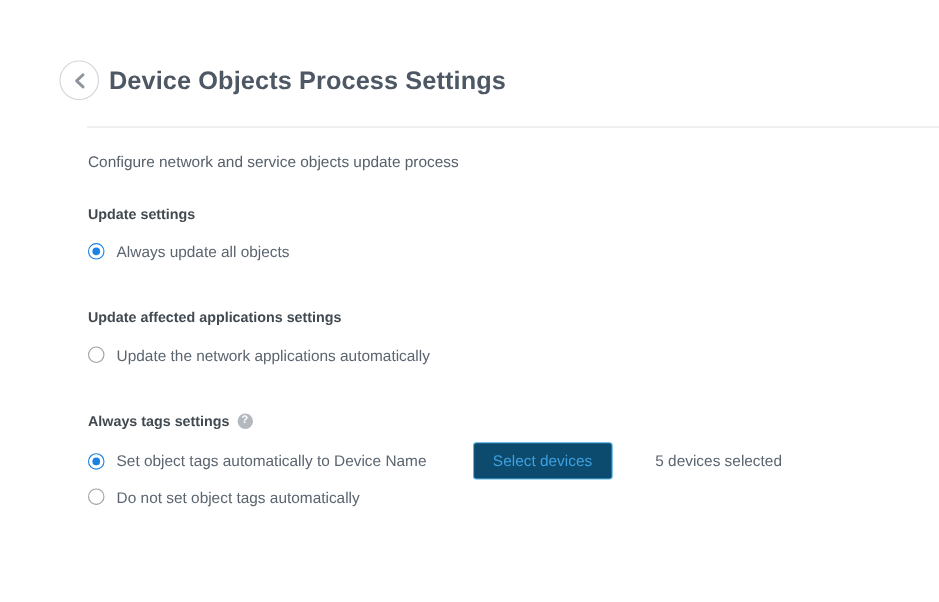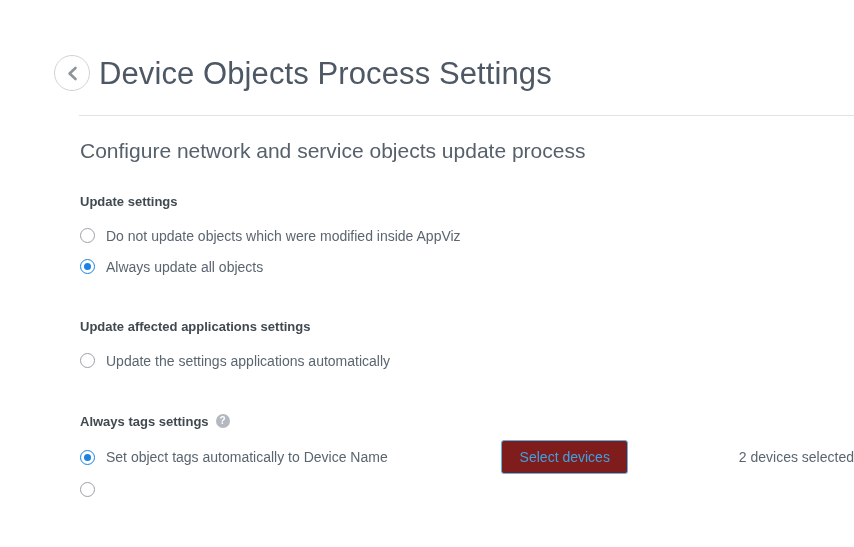--- a/index.html
+++ b/index.html
@@ -34,22 +34,22 @@
     display: flex;
     align-items: center;
     justify-content: center;
     box-sizing: border-box;
     cursor: pointer;
     flex: none;
   }
   .back-button svg { display: block; }
   .page-title {
     margin-left: 9px;
-    font-size: 31px;
-    font-weight: 400;
+    font-size: 23px;
+    font-weight: 700;
     color: #4d5864;
     letter-spacing: 0.1px;
     white-space: nowrap;
     line-height: 1;
   }
 
   
   .divider {
     position: absolute;
     top: 115px;
@@ -60,37 +60,36 @@
   }
 
   
   .content {
     position: absolute;
     top: 140px;
     left: 80px;
     right: 0;
   }
   .subtitle {
-    font-size: 21px;
+    font-size: 14px;
     font-weight: 300;
     color: #57616c;
     line-height: 1;
     margin: 0 0 34px 0;
     white-space: nowrap;
   }
 
   .section { margin-bottom: 4px; }
   .section-heading {
     font-size: 13px;
     font-weight: bold;
     color: #414950;
     line-height: 1;
     margin: 0 0 12px 0;
     display: flex;
-    align-items: center;
     white-space: nowrap;
   }
   .section-heading.spaced { margin-top: 38px; }
 
   .help-icon {
     display: inline-flex;
     align-items: center;
     justify-content: center;
     width: 14px;
     height: 14px;
@@ -140,32 +139,32 @@
   .radio-label {
     margin-left: 11px;
     font-size: 14px;
     font-weight: 400;
     color: #5b6570;
     line-height: 1;
     white-space: nowrap;
   }
 
   
-  .inline-row { display: flex; align-items: center; justify-content: space-between; }
+  .inline-row { display: flex; align-items: center; }
   .inline-row .radio-row { flex: none; }
   .inline-row .radio-label { min-width: 0; }
 
   .select-devices-button {
     margin-left: 42px;
     width: 127px;
     height: 34px;
     box-sizing: border-box;
     border: 1px solid #5bb5e7;
     border-radius: 3px;
-    background: #7f1d1d;
+    background: #0c4a6e;
     color: #3ea1e0;
     font-family: "Liberation Sans", sans-serif;
     font-size: 14px;
     font-weight: 400;
     line-height: 1;
     cursor: pointer;
     display: flex;
     align-items: center;
     justify-content: center;
     flex: none;
@@ -198,58 +197,55 @@
 
 <div class="content">
 
   <div class="subtitle">Configure network and service objects update process</div>
 
   <div class="section">
     <div class="section-heading">
       <span>Update settings</span>
     </div>
 
-    <div class="radio-row">
-      <span class="radio-mark"></span>
-      <span class="radio-label">Do not update objects which were modified inside AppViz</span>
-    </div>
 
     <div class="radio-row checked">
       <span class="radio-mark"></span>
       <span class="radio-label">Always update all objects</span>
     </div>
   </div>
 
   <div class="section">
     <div class="section-heading spaced">
       <span>Update affected applications settings</span>
     </div>
 
     <div class="radio-row">
       <span class="radio-mark"></span>
-      <span class="radio-label">Update the settings applications automatically</span>
+      <span class="radio-label">Update the network applications automatically</span>
     </div>
 
   </div>
 
   <div class="section">
     <div class="section-heading spaced">
       <span>Always tags settings</span>
       <span class="help-icon">
         <span>?</span>
       </span>
     </div>
 
     <div class="inline-row">
       <div class="radio-row checked">
         <span class="radio-mark"></span>
         <span class="radio-label">Set object tags automatically to Device Name</span>
       </div>
       <button class="select-devices-button">Select devices</button>
-      <span class="selected-count">2 devices selected</span>
+      <span class="selected-count">5 devices selected</span>
     </div>
 
     <div class="radio-row">
       <span class="radio-mark"></span>
+      <span class="radio-label">Do not set object tags automatically</span>
     </div>
   </div>
 
 </div>
 
 </body></html>

